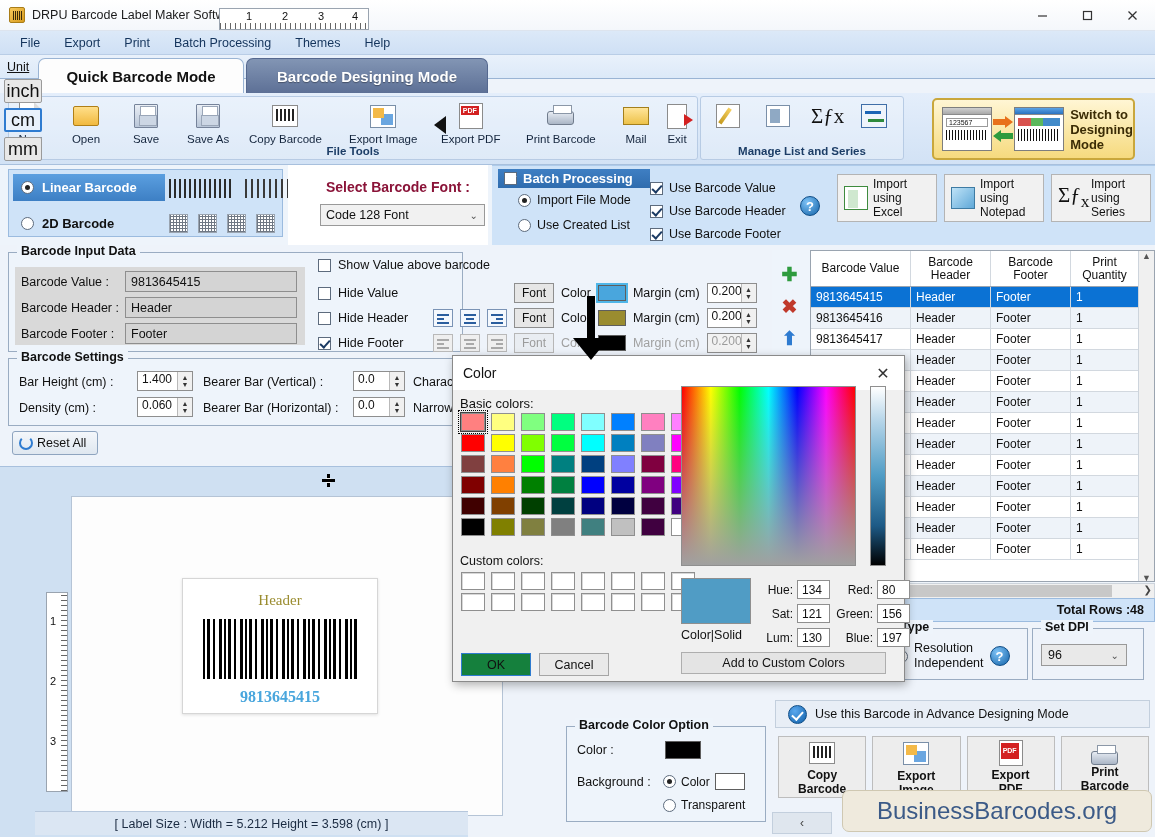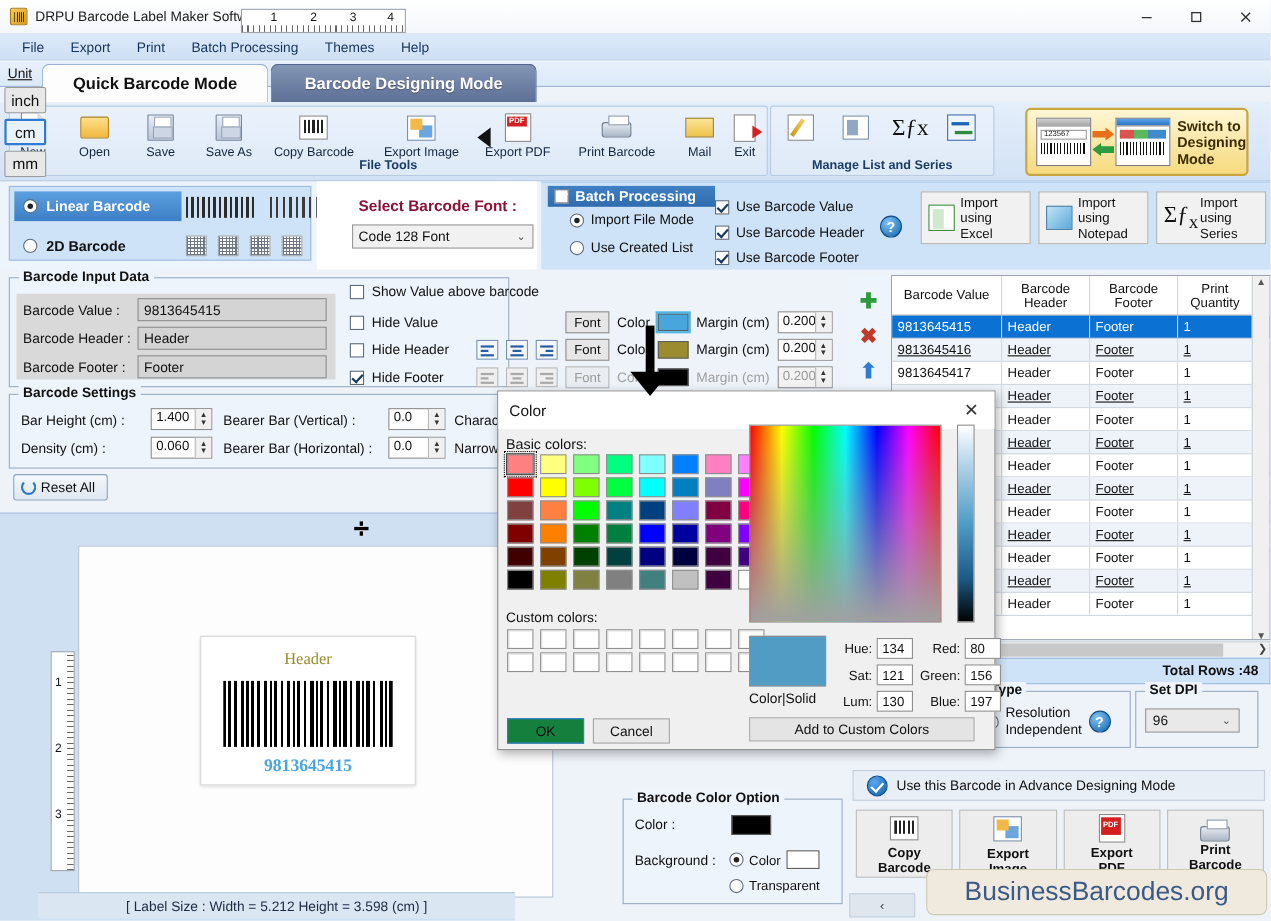--- a/index.html
+++ b/index.html
@@ -168,21 +168,21 @@
   .dimtxt{color:#a0a0a0;}
   #settingsbox{left:8px;top:358px;width:455px;height:68px;}
   #resetall{position:absolute;left:12px;top:431px;width:86px;height:24px;background:linear-gradient(#f4f7fb,#dfe7f0);
      border:1px solid #8ea4bf;border-radius:3px;display:flex;align-items:center;gap:4px;padding-left:6px;font-size:12.5px;}
   .refresh{width:14px;height:14px;border:2px solid #2e7bd0;border-radius:50%;border-top-color:transparent;}
   
   #previewwrap{position:absolute;left:0;top:466px;width:468px;height:371px;background:#cfe0f2;border-top:1px solid #a8c0dd;}
   #unitcol{position:absolute;left:4px;top:60px;width:40px;}
   #unit-title{font-size:12.5px;text-decoration:underline;color:#111;margin-left:3px;}
   .unitbtn{width:38px;height:24px;margin-top:5px;background:#e8e8e8;border:1px solid #9a9a9a;border-radius:2px;
-     display:flex;align-items:center;justify-content:center;font-size:14px;}
+     display:flex;align-items:center;justify-content:center;font-size:18px;}
   .unitbtn.sel{border:2px solid #2e7bd0;background:#e9f1fb;}
   #hruler{position:absolute;left:219px;top:8px;width:150px;height:22px;background:#fff;border:1px solid #9aa4b0;}
   #vruler{position:absolute;left:46px;top:592px;width:22px;height:200px;background:#fff;border:1px solid #9aa4b0;}
   #canvas{position:absolute;left:71px;top:496px;width:432px;height:320px;background:#fdfdfd;border:1px solid #b5c4d6;}
   #label{position:absolute;left:182px;top:578px;width:196px;height:136px;background:#fff;border:1px solid #d6d6d6;box-shadow:0 1px 3px rgba(0,0,0,.12);}
   #label-header{text-align:center;font-family:"Liberation Serif",serif;font-size:15px;color:#9a8c2f;margin-top:13px;}
   #label-bars{margin:10px auto 0;width:154px;height:60px;
     background:repeating-linear-gradient(90deg,#000 0 2px,#fff 2px 4px,#000 4px 7px,#fff 7px 10px,#000 10px 12px,#fff 12px 16px,#000 16px 19px,#fff 19px 21px);}
   #label-value{text-align:center;font-family:"Liberation Serif",serif;font-size:16px;font-weight:bold;color:#4f8fc0;margin-top:9px;}
   #statusbar{position:absolute;left:35px;top:811px;width:433px;height:24px;background:#dbe6f3;border-top:1px solid #b6c7dc;
@@ -193,21 +193,21 @@
   #gridpanel{position:absolute;left:772px;top:250px;width:383px;height:345px;background:#eef4fb;}
   #gridtools{position:absolute;left:0;top:0;width:35px;height:345px;}
   .gtool{width:28px;height:28px;margin:4px auto;display:flex;align-items:center;justify-content:center;font-size:19px;font-weight:bold;}
   #grid{position:absolute;left:38px;top:0;width:345px;height:332px;background:#fff;border:1px solid #9aa4b0;overflow:hidden;}
   .gr{display:flex;height:21px;border-bottom:1px solid #d2d8df;font-size:12px;}
   .gr.hdr{height:36px;background:#fff;border-bottom:1px solid #9aa4b0;font-size:12px;}
   .gc{padding:2px 5px;border-right:1px solid #d2d8df;display:flex;align-items:center;overflow:hidden;white-space:nowrap;}
   .gr.hdr .gc{justify-content:center;text-align:center;line-height:13px;display:flex;flex-direction:column;}
   .c1{width:100px}.c2{width:80px}.c3{width:80px}.c4{width:68px}
   .gr.sel{background:#0b72d4;color:#fff;}
-  .gr.alt{background:#eef3f9;text-decoration:underline;}
+  .gr.alt{background:#eef3f9;}
   #gridvscroll{position:absolute;right:0;top:0;width:16px;height:332px;background:#f0f0f0;border-left:1px solid #cdd4dc;}
   #gridhscroll{position:absolute;left:38px;top:333px;width:345px;height:16px;background:#f0f0f0;border:1px solid #cdd4dc;}
   #totalrows{position:absolute;left:772px;top:598px;width:383px;height:24px;background:#cfe3f8;border:1px solid #9bbbdf;
      display:flex;align-items:center;font-size:12.5px;}
   #typebox2{position:absolute;left:888px;top:628px;width:140px;height:52px;border:1px solid #9aacc2;}
   #dpibox{position:absolute;left:1032px;top:628px;width:112px;height:52px;border:1px solid #9aacc2;}
   #advrow{position:absolute;left:775px;top:700px;width:375px;height:28px;background:#e8eef6;border:1px solid #c3cfdd;
      display:flex;align-items:center;gap:8px;padding-left:12px;font-size:12.5px;}
   .checkcirc{width:19px;height:19px;border-radius:50%;background:radial-gradient(circle at 35% 30%,#5aa8ee,#0f5fa8);
      position:relative;border:1px solid #0d4c86;}

